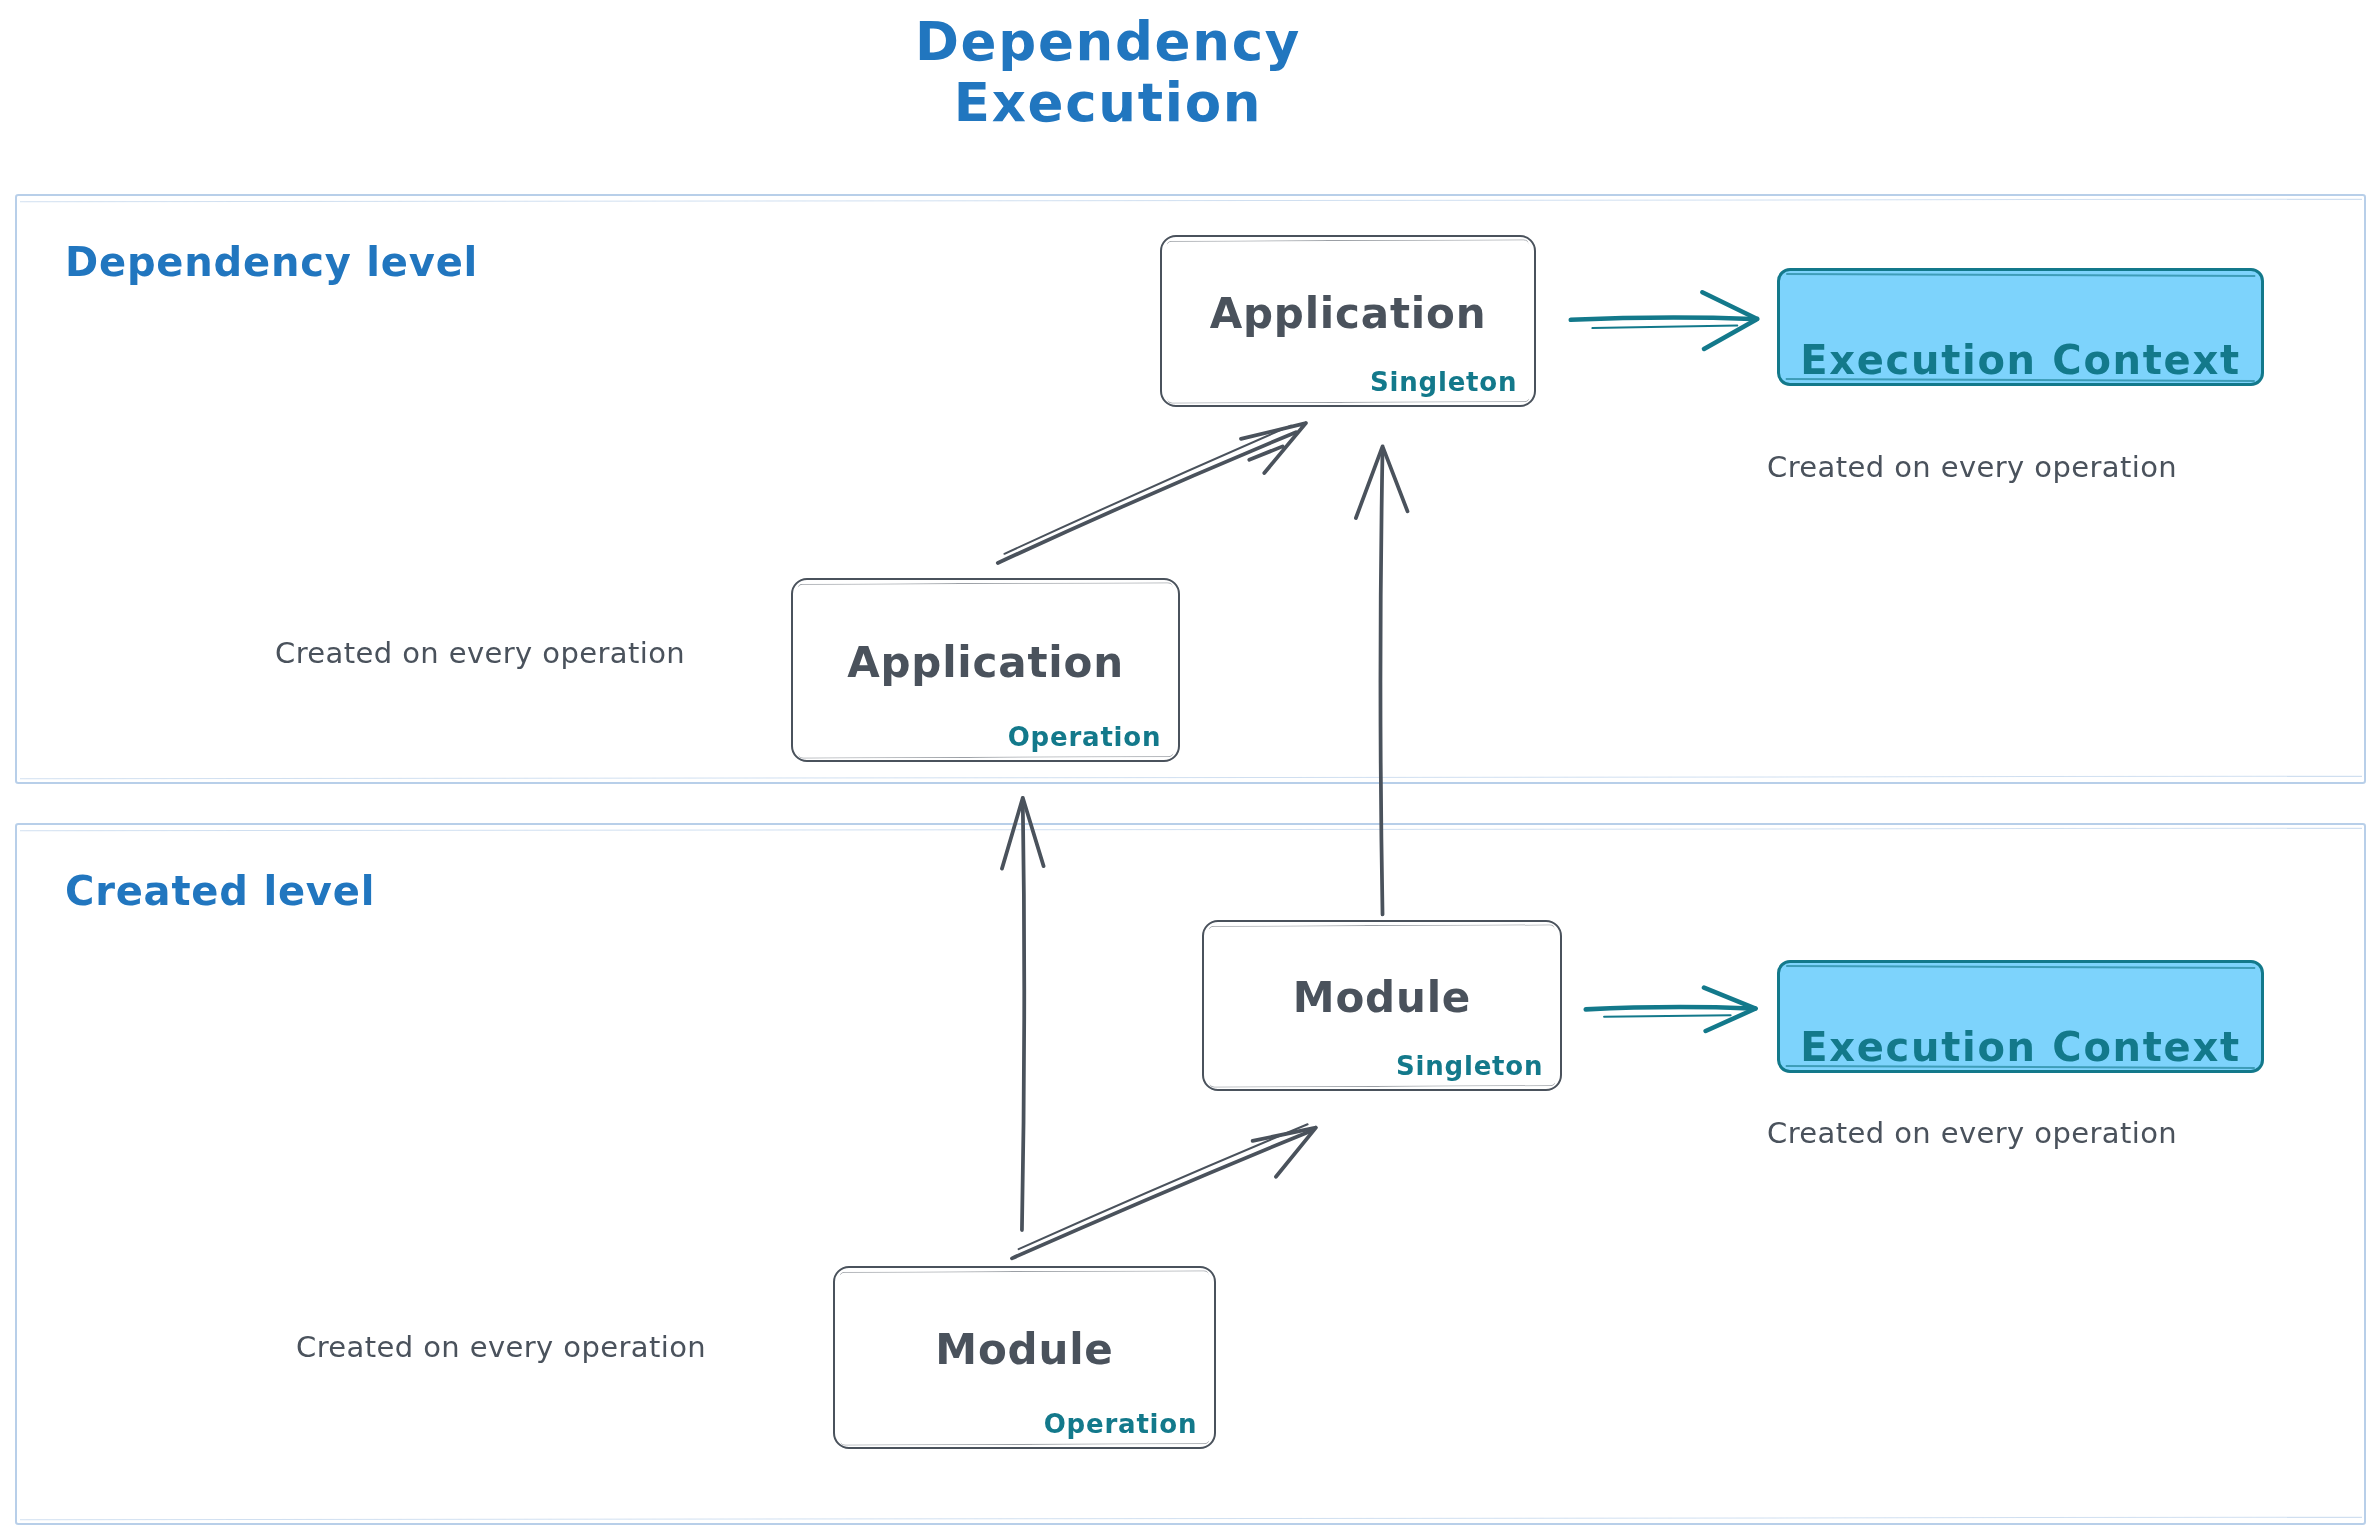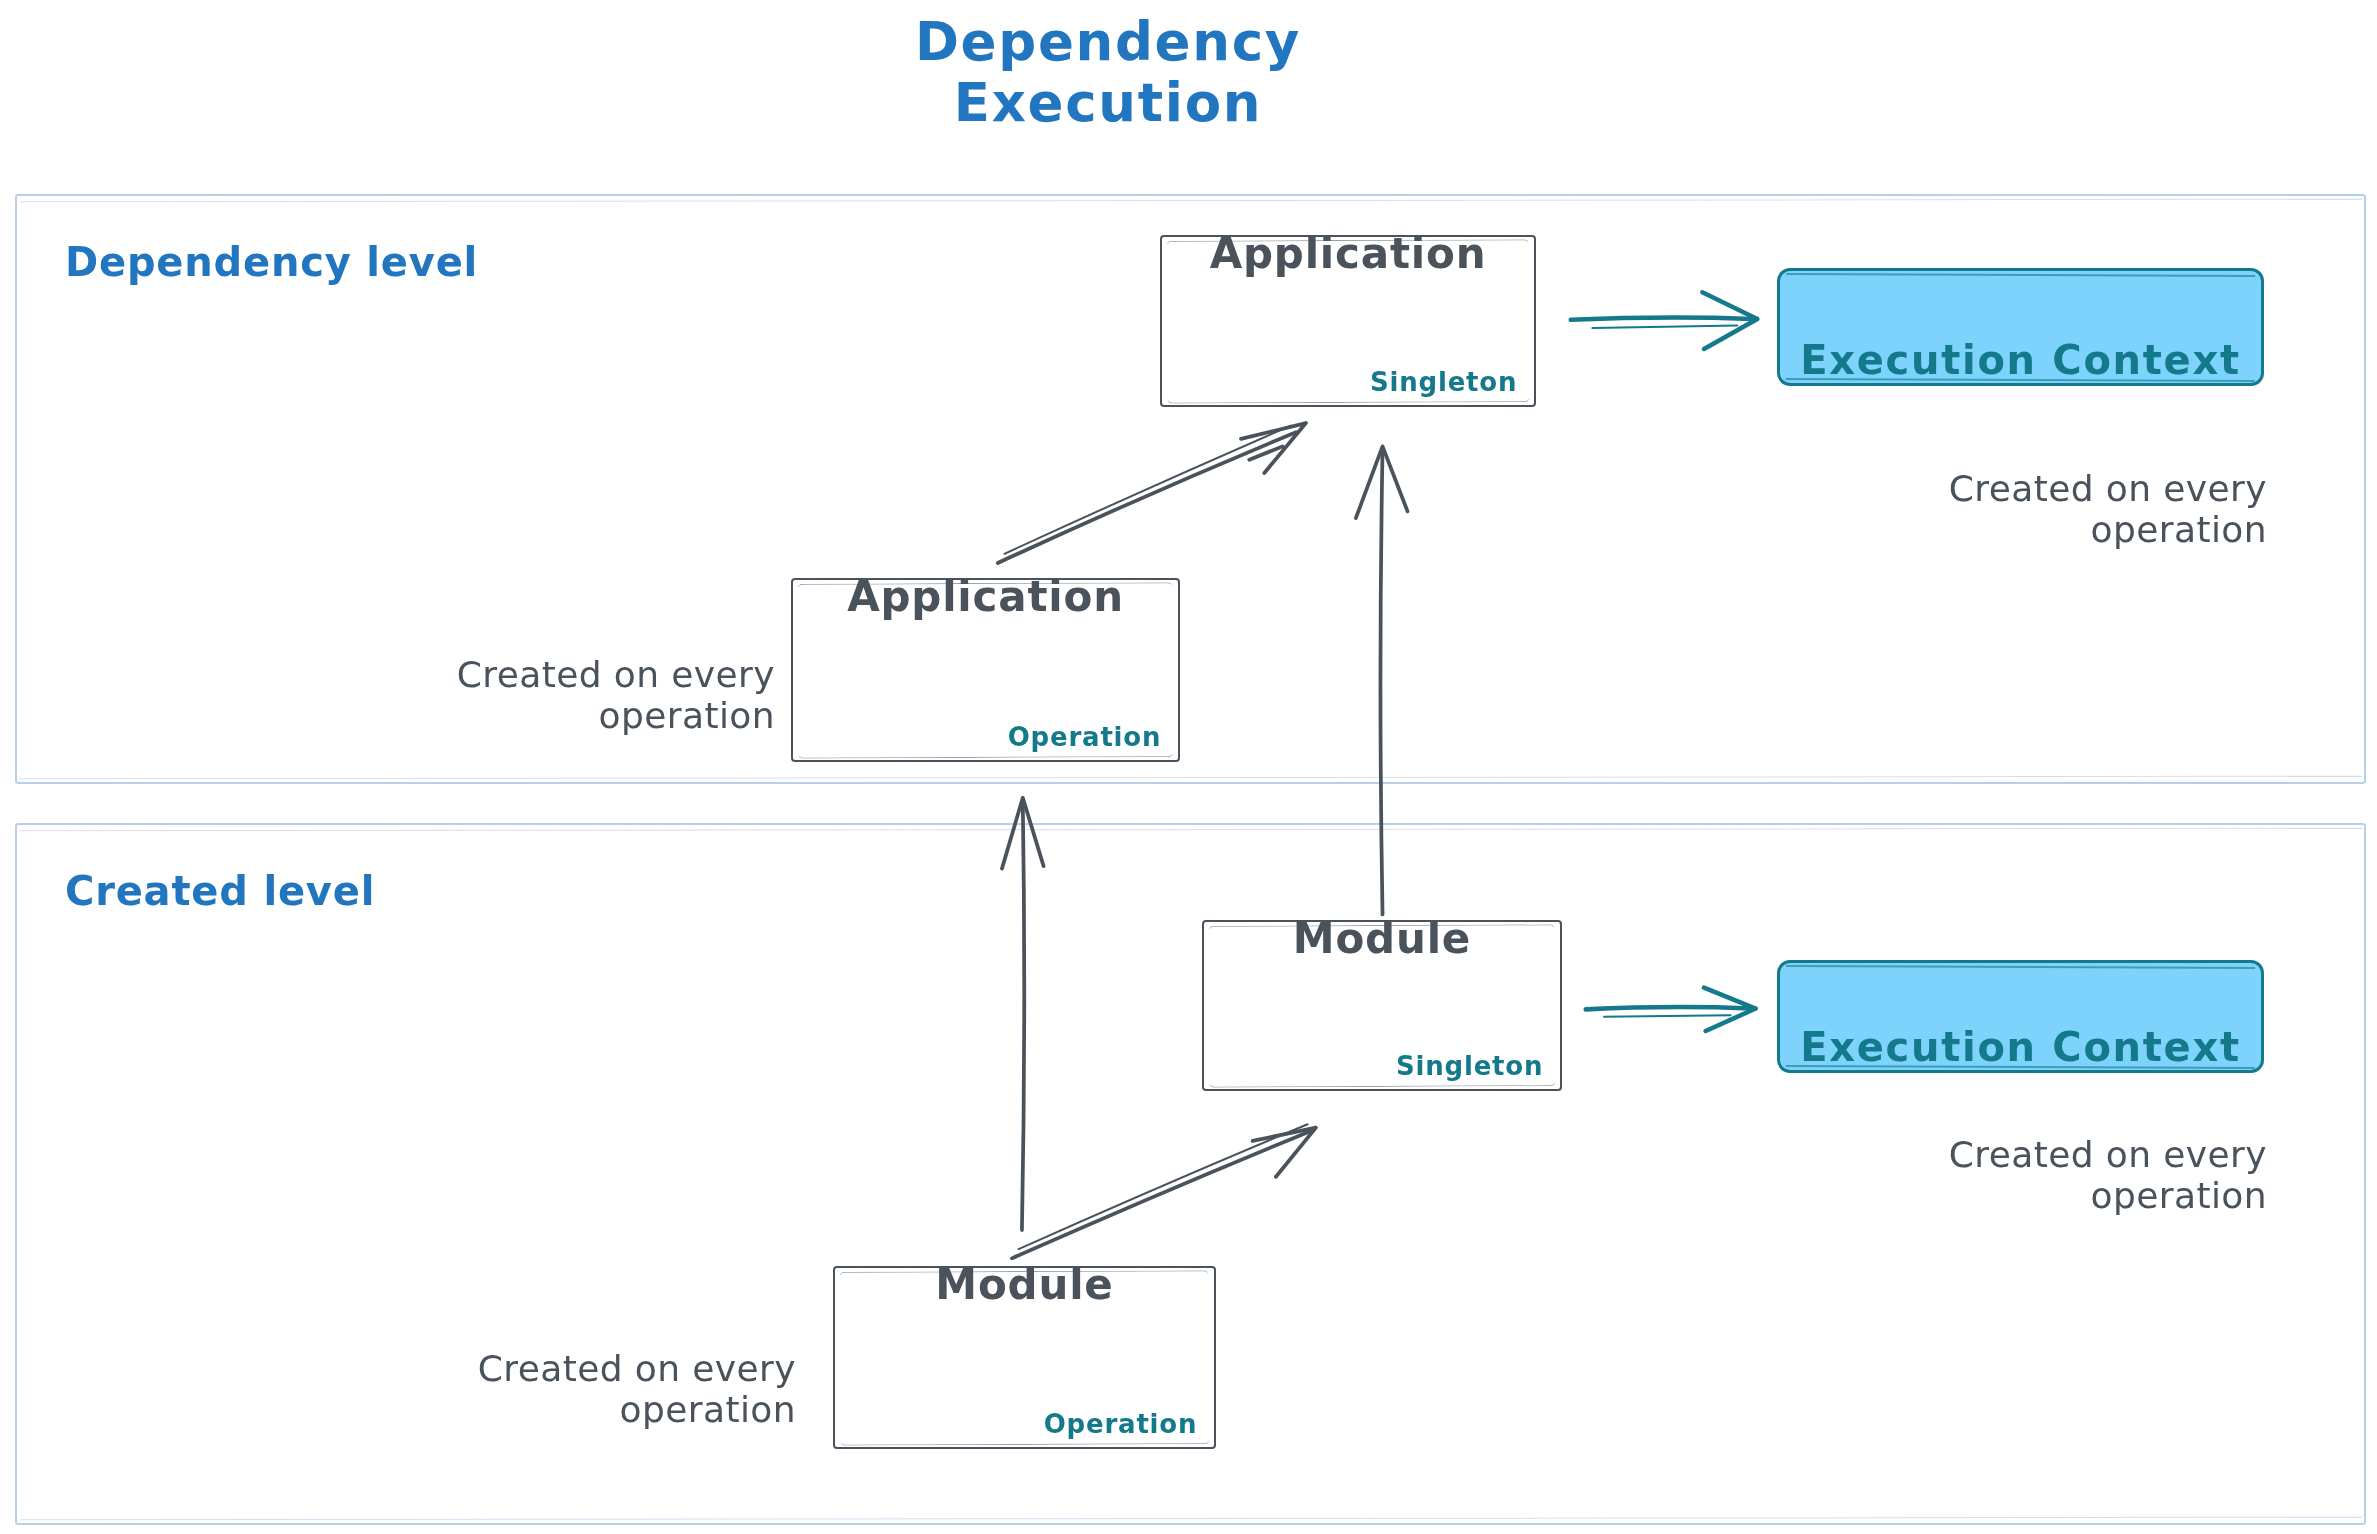--- a/index.html
+++ b/index.html
@@ -46,22 +46,22 @@
   .lane-module{left:15px;top:823px;width:2347px;height:698px;}
   .lane-label{
     position:absolute;left:48px;top:43px;
     font-size:40px;font-weight:600;letter-spacing:0.8px;
     color:var(--blue);
   }
   
   .node{
     position:absolute;background:#fff;
     border:2.9px solid var(--ink);
-    border-radius:4px;
-    display:flex;align-items:flex-start;justify-content:center;
+    border-radius:16px;
+    display:flex;align-items:center;justify-content:center;
   }
   .node::before{
     content:"";position:absolute;inset:2.5px 5px;
     border-top:1.7px solid var(--ink);
     border-bottom:1.7px solid var(--ink);
     border-radius:5px;opacity:.55;
     transform:rotate(-0.25deg);
     pointer-events:none;
   }
   .node-title{
@@ -85,24 +85,23 @@
     border-bottom:2.1px solid var(--teal);
     opacity:.6;transform:rotate(0.25deg);
     pointer-events:none;
   }
   .ec-label{
     font-size:40px;font-weight:700;letter-spacing:1.7px;
     color:var(--teal);
   }
   
   .caption{
-    position:absolute;text-align:right;
-    font-size:36px;font-weight:500;letter-spacing:0.4px;
+    position:absolute;text-align:left;
+    font-size:29px;font-weight:500;letter-spacing:0.4px;
     color:var(--ink);
-    margin-top:18px;
   }
   #cap-ec-app{left:1767px;top:450px;width:500px;}
   #cap-app-op{left:275px;top:636px;width:500px;}
   #cap-ec-module{left:1767px;top:1116px;width:500px;}
   #cap-mod-op{left:296px;top:1330px;width:500px;}
   
   #app-singleton{left:1160px;top:235px;width:372px;height:168px;}
   #ec-app{left:1777px;top:268px;width:481px;height:112px;}
   #app-operation{left:791px;top:578px;width:385px;height:180px;}
   #module-singleton{left:1202px;top:920px;width:356px;height:167px;}

